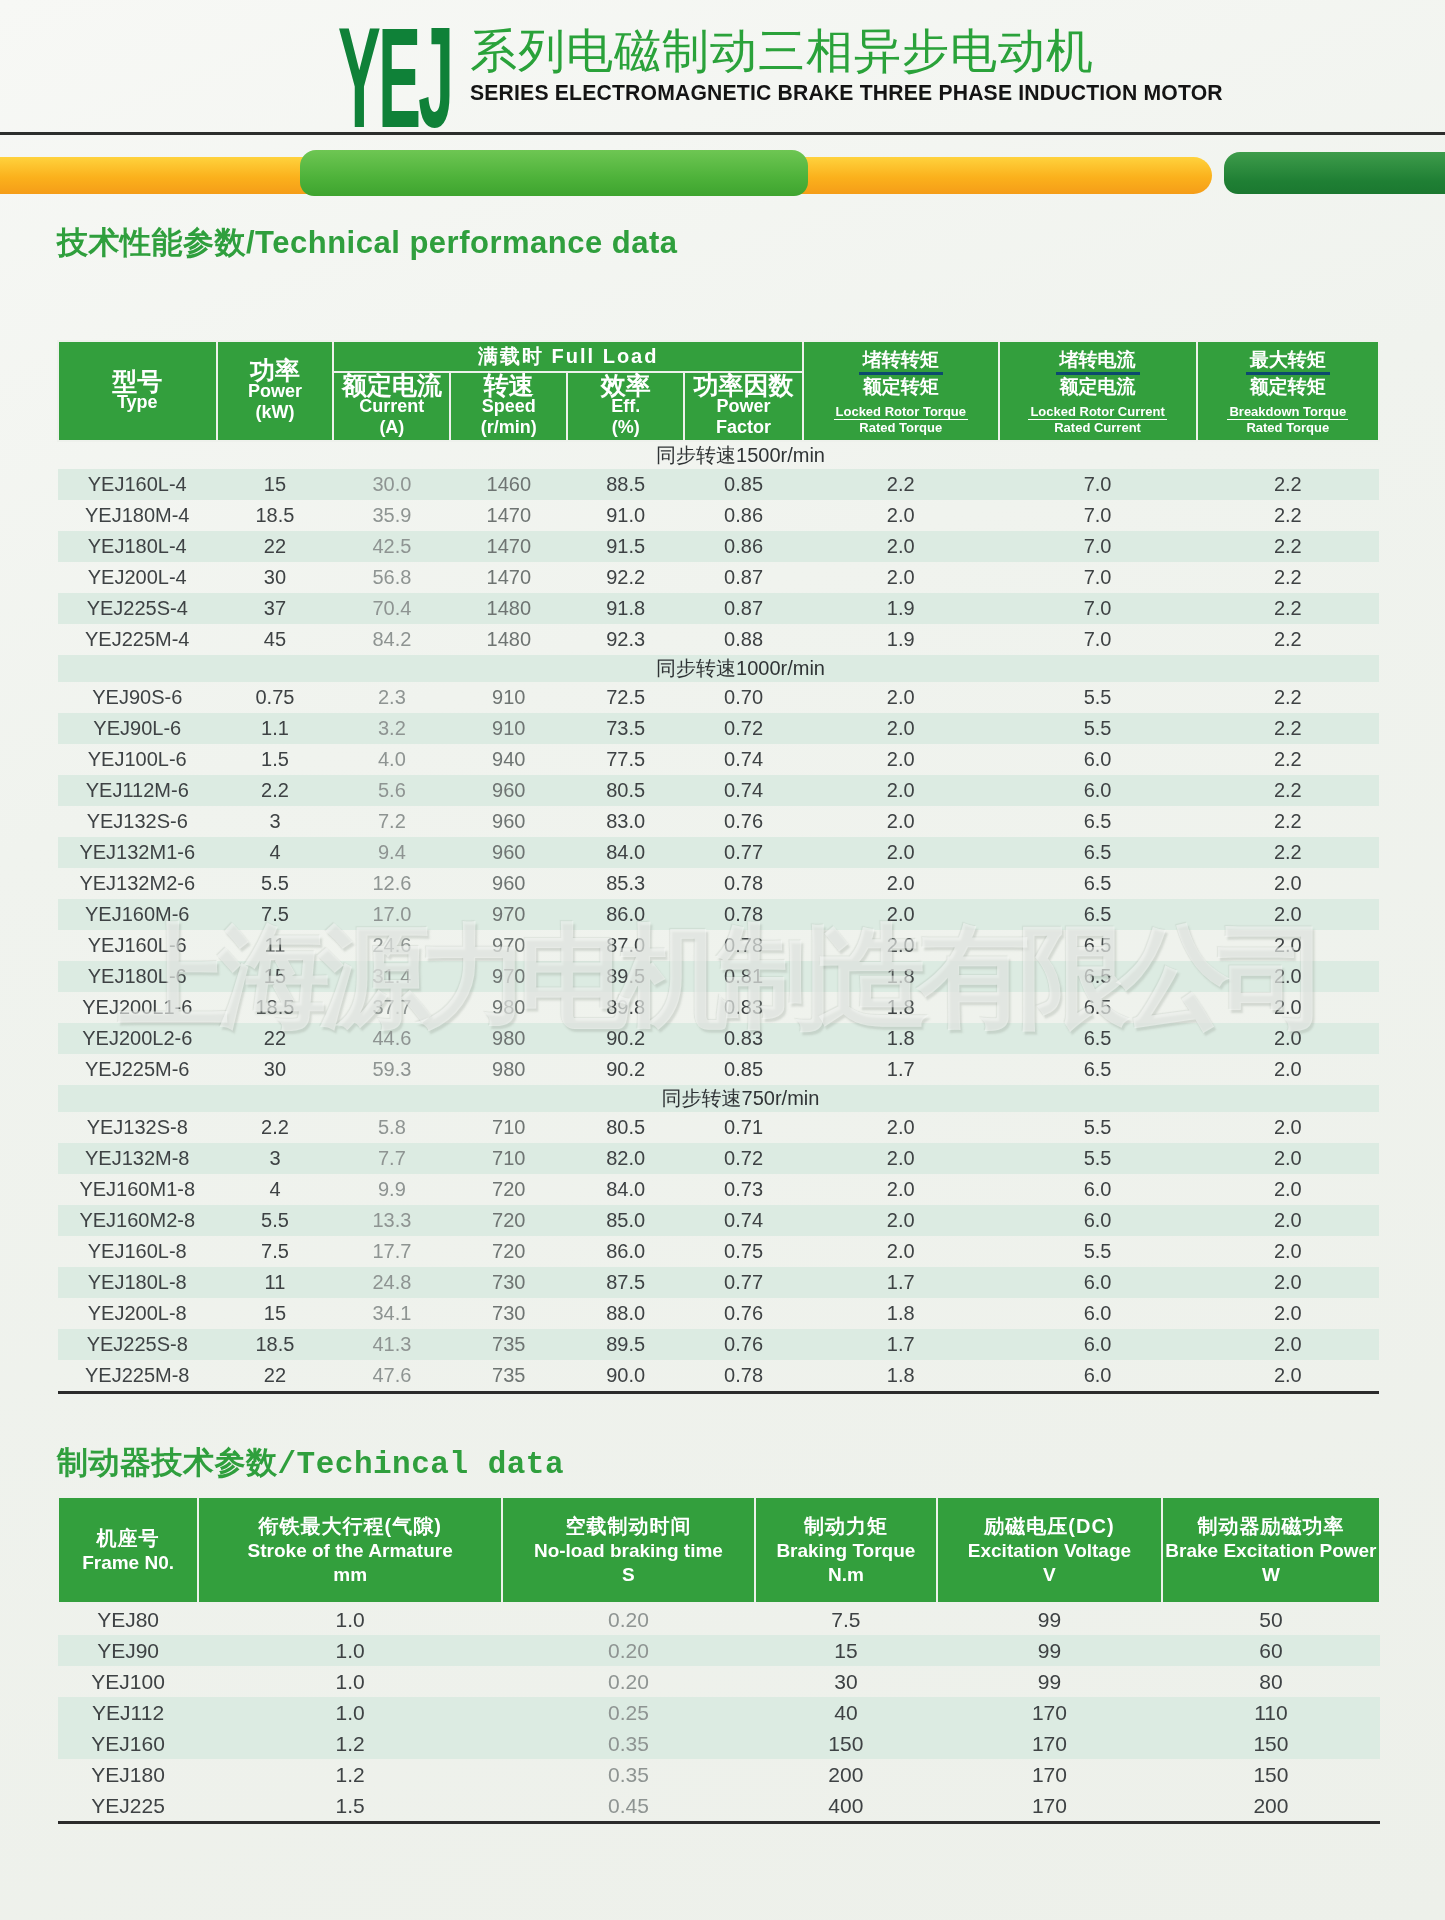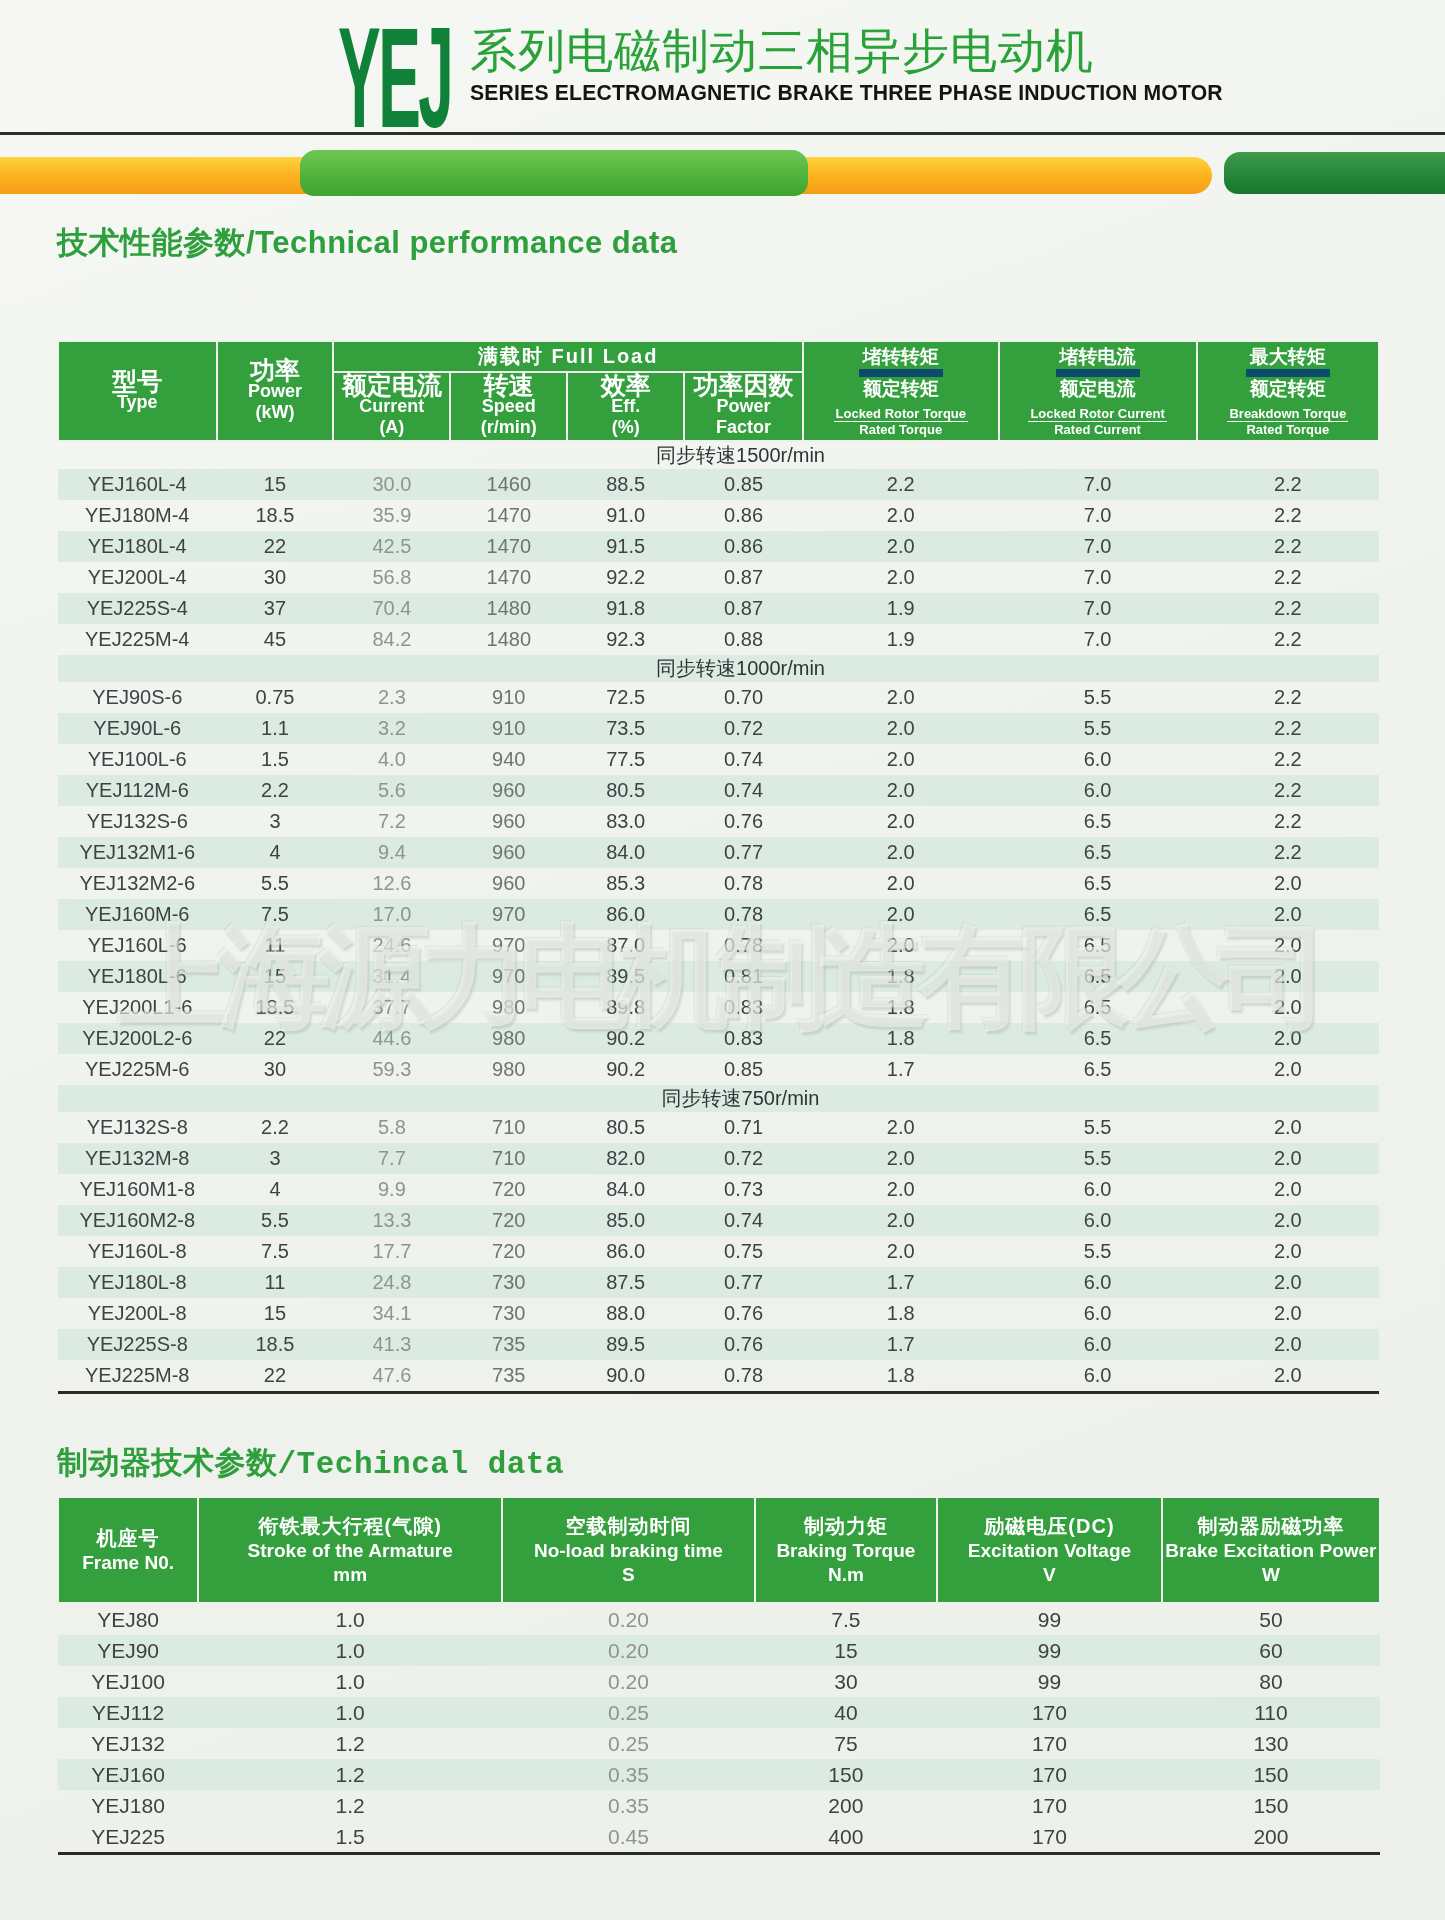--- a/index.html
+++ b/index.html
@@ -59,21 +59,21 @@
   .tbl th {
     background:#339f3d; color:#ffffff; font-weight:bold;
     border:2px solid #eef1ec; text-align:center; vertical-align:middle; padding:0;
   }
   #table1 .top-th { height:28px; font-size:20px; letter-spacing:2px; }
   #table1 .sub-th { height:66px; }
   #table1 .tall-th { height:98px; }
   .th-cn { display:block; font-size:25px; line-height:22px; }
   .th-en { display:block; font-size:18px; line-height:21px; }
   .th-unit { display:block; font-size:18px; line-height:21px; }
-  .frac-cn .th-num { display:inline-block; font-size:19px; line-height:24px; border-bottom:8px solid #0c4a6e; padding:0 4px; }
+  .frac-cn .th-num { display:inline-block; font-size:19px; line-height:24px; border-bottom:3px solid #0c4a6e; padding:0 4px; }
   .frac-cn .th-den { display:block; font-size:19px; line-height:23px; }
   .frac-en { margin-top:4px; }
   .frac-en .th-num { display:inline-block; font-size:13px; line-height:15px; border-bottom:1.5px solid #ffffff; padding:0 2px; }
   .frac-en .th-den { display:block; font-size:13px; line-height:15px; }
 
   #table2 th { height:104px; }
   #table2 .th-cn { font-size:20px; line-height:25px; letter-spacing:1px; }
   #table2 .th-en { font-size:19px; line-height:24px; }
   #table2 .th-unit { font-size:19px; line-height:24px; }
 
@@ -584,28 +584,20 @@
         <td>80</td>
       </tr>
       <tr class="stripe">
         <td>YEJ112</td>
         <td>1.0</td>
         <td>0.25</td>
         <td>40</td>
         <td>170</td>
         <td>110</td>
       </tr>
-      <tr class="">
-        <td>YEJ132</td>
-        <td>1.2</td>
-        <td>0.25</td>
-        <td>75</td>
-        <td>170</td>
-        <td>130</td>
-      </tr>
       <tr class="stripe">
         <td>YEJ160</td>
         <td>1.2</td>
         <td>0.35</td>
         <td>150</td>
         <td>170</td>
         <td>150</td>
       </tr>
       <tr class="">
         <td>YEJ180</td>

